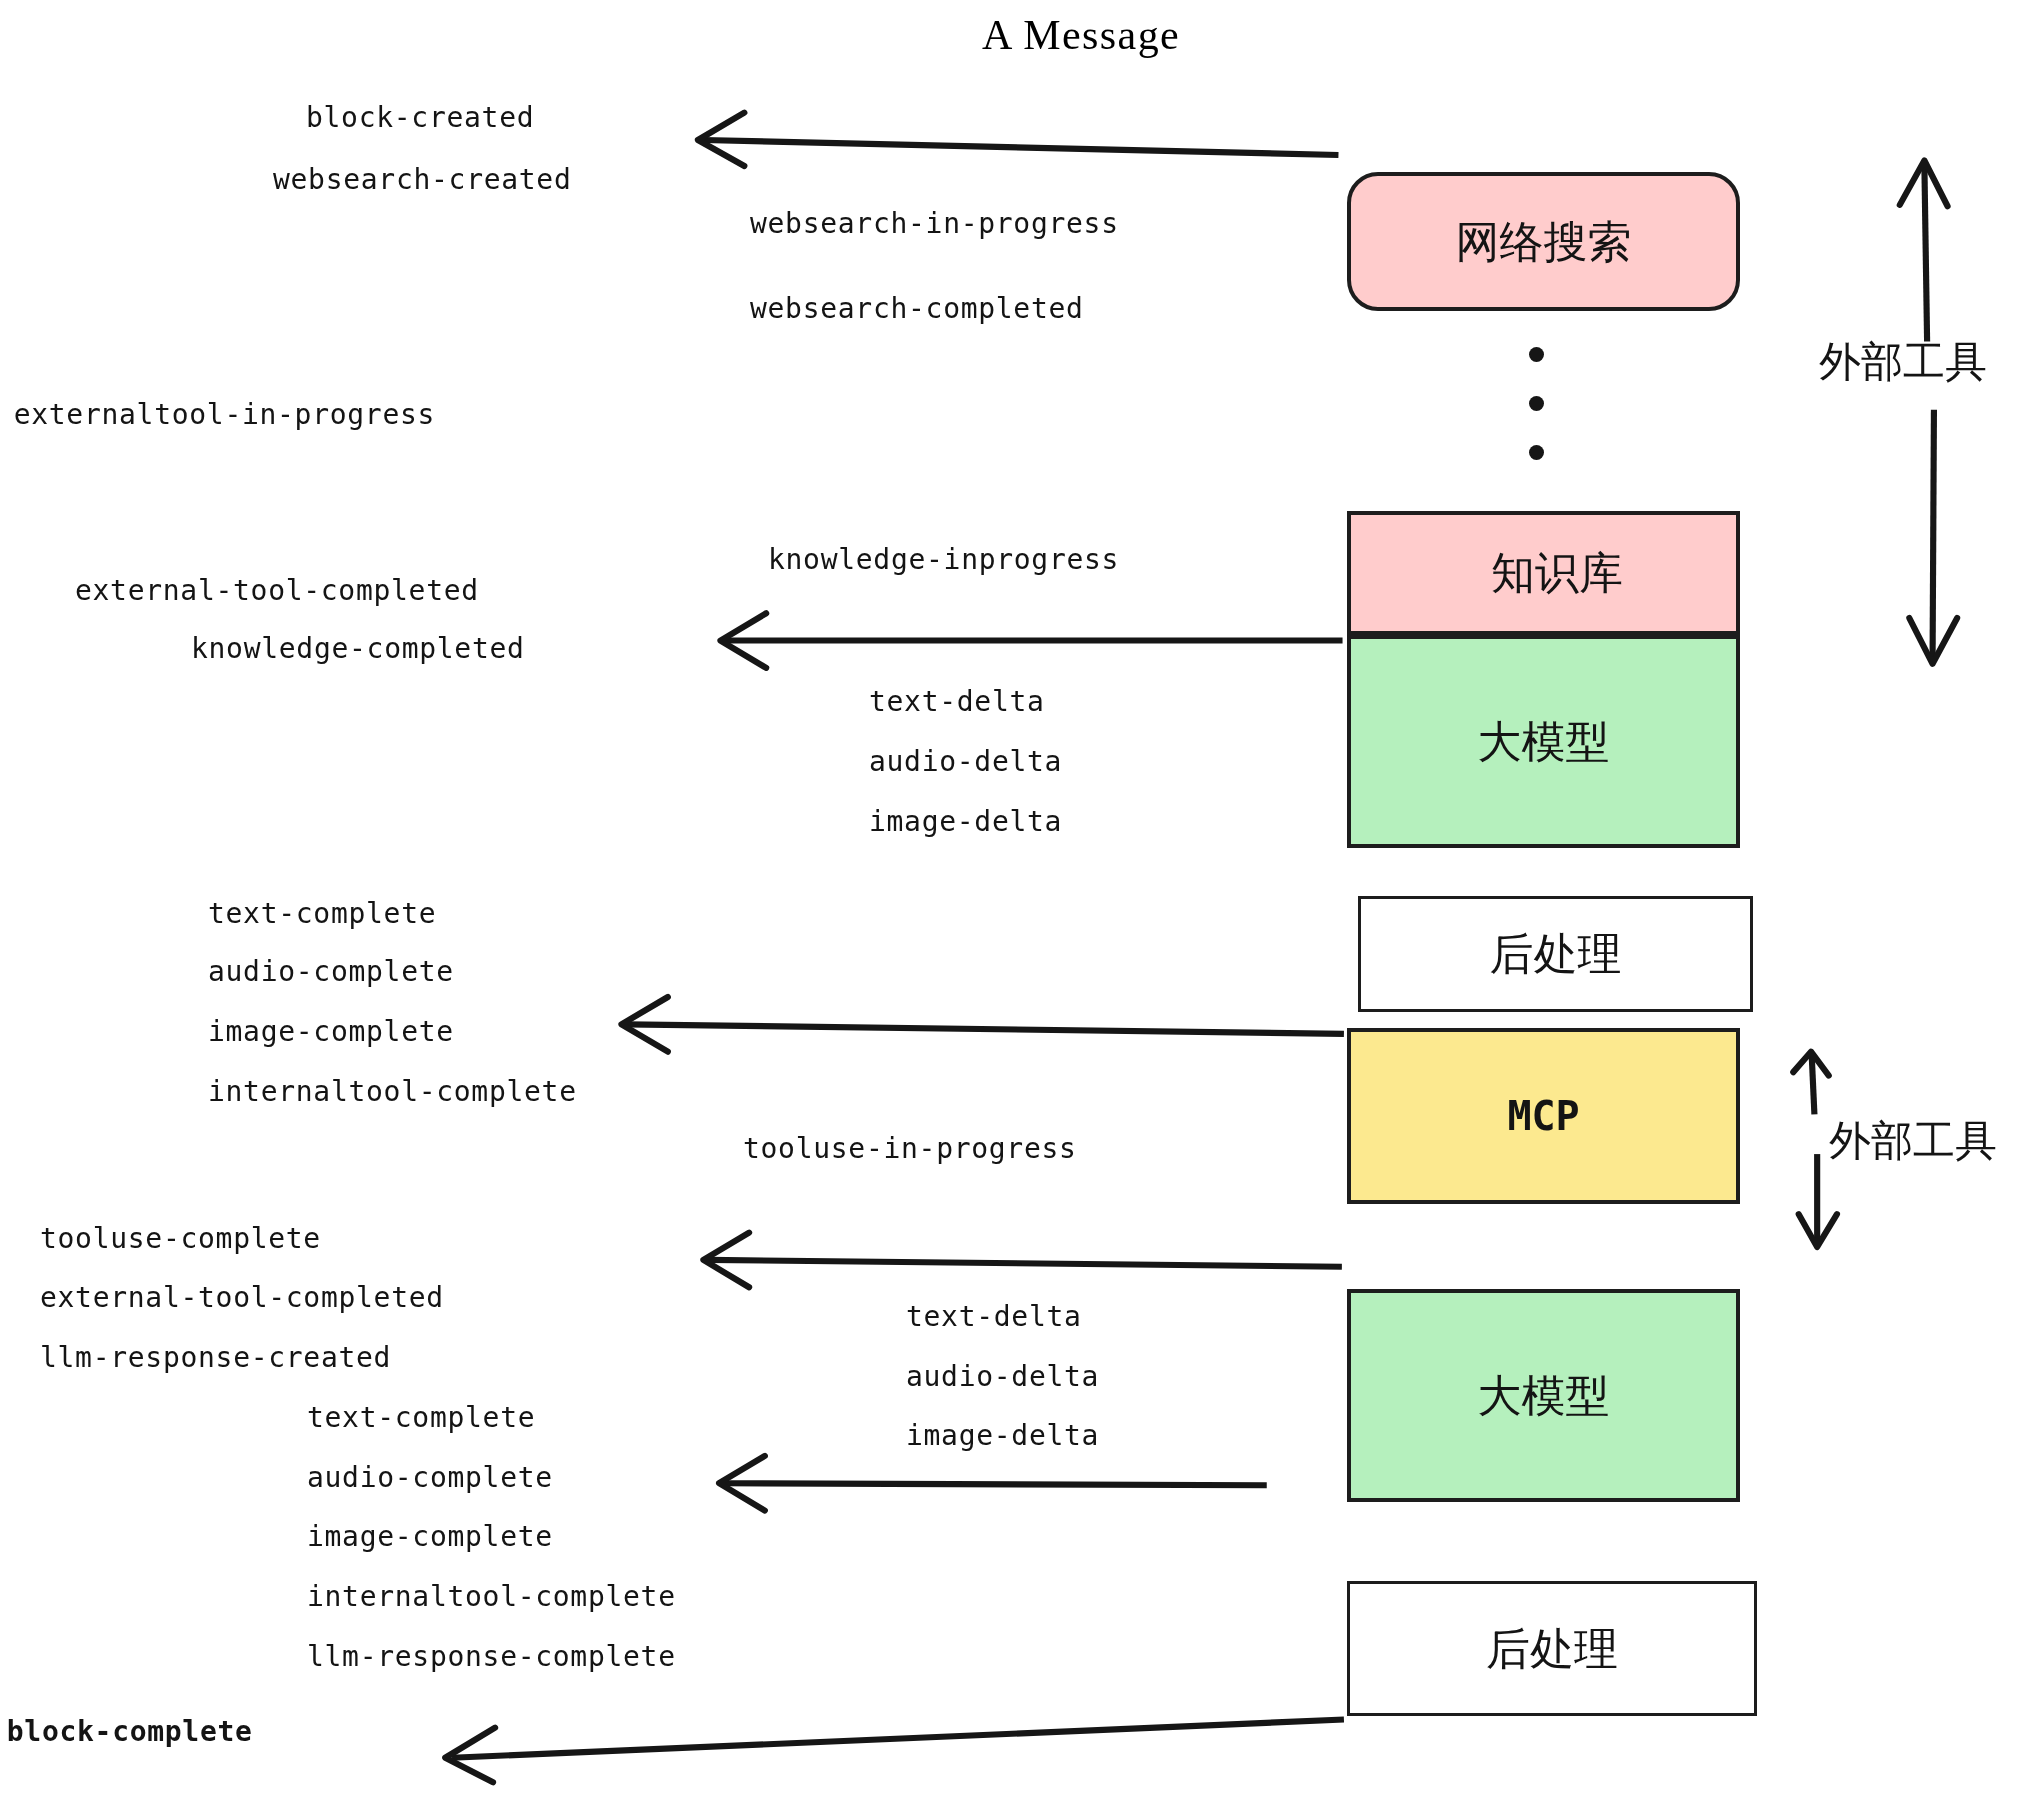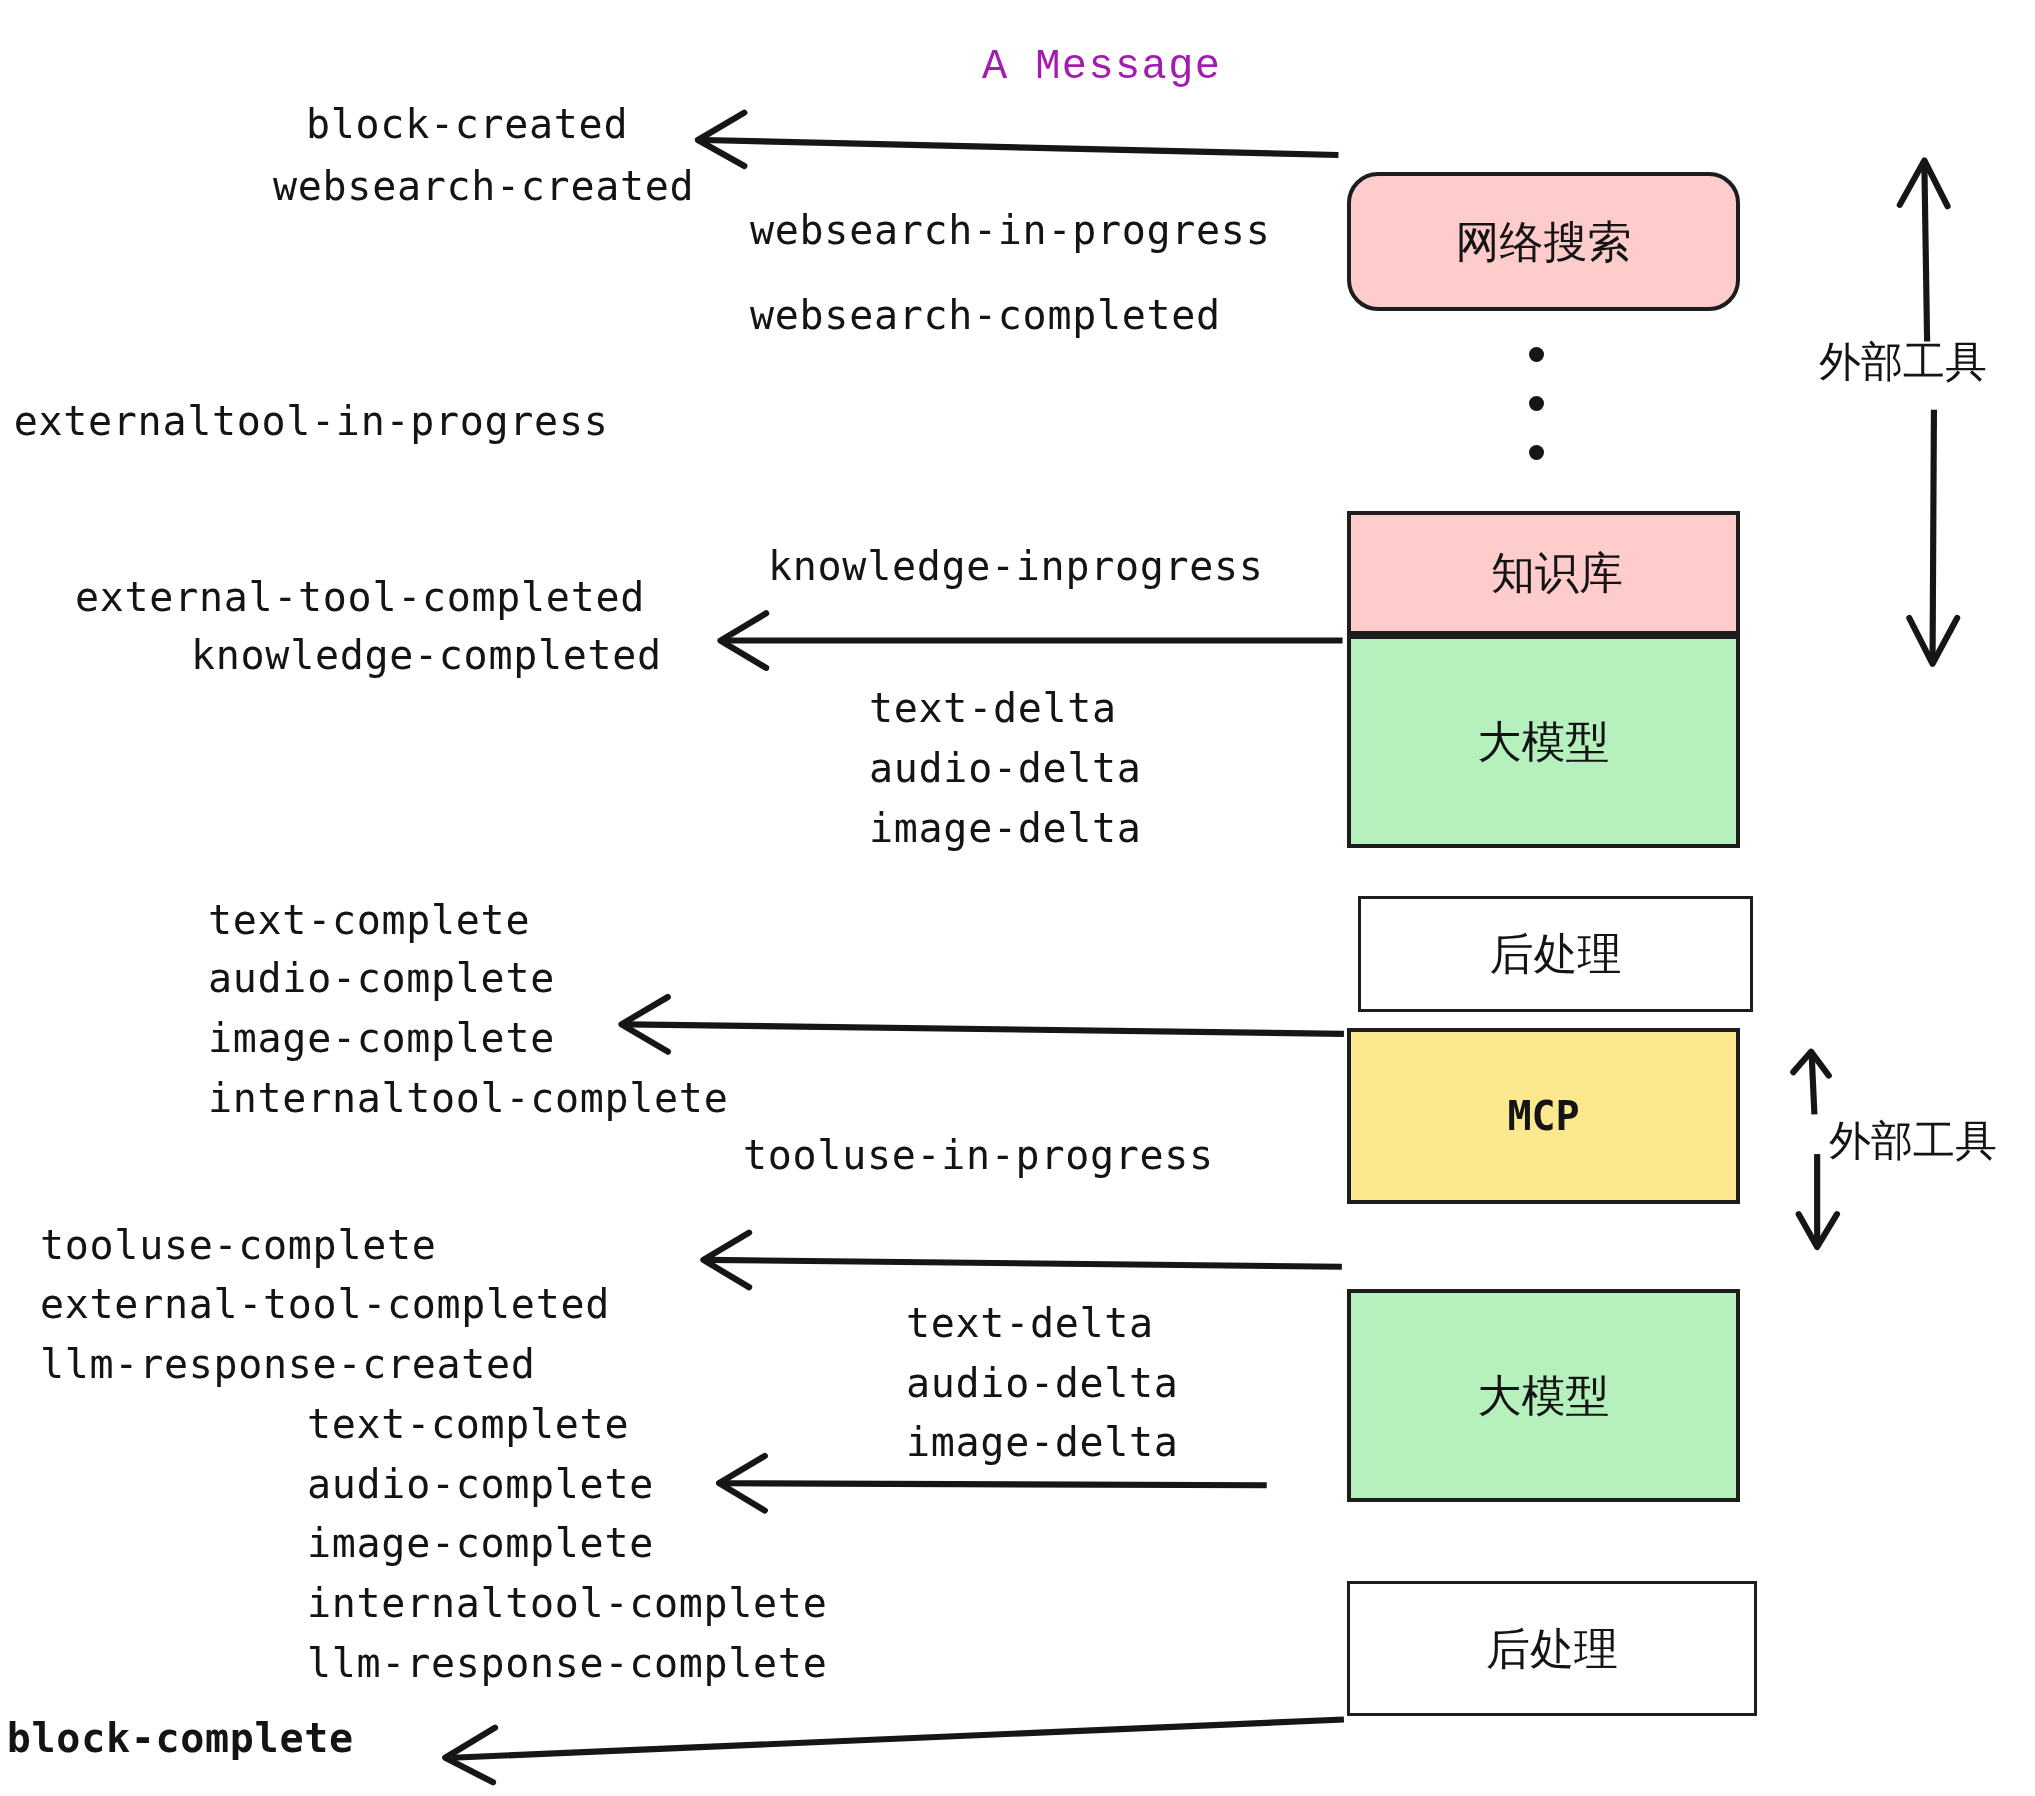--- a/index.html
+++ b/index.html
@@ -13,35 +13,34 @@
   #canvas {
     position: relative;
     width: 2035px;
     height: 1796px;
     background: #ffffff;
     overflow: hidden;
   }
   .evt {
     position: absolute;
     font-family: "DejaVu Sans Mono", monospace;
-    font-size: 40px;
+    font-size: 28px;
     letter-spacing: 0.7px;
     color: #141414;
     white-space: nowrap;
     line-height: 1;
   }
   .title {
     position: absolute;
-    font-family: Liberation Mono, monospace;
+    font-family: Liberation Serif, serif;
     font-size: 42px;
     letter-spacing: 1.4px;
-    color: #a21caf;
-    white-space: nowrap;
-    line-height: 1;
-    margin-top: 32px;
+    color: #000000;
+    white-space: nowrap;
+    line-height: 1;
   }
   .node {
     position: absolute;
     box-sizing: border-box;
     border: 4.8px solid #1d1d1d;
     display: flex;
     align-items: center;
     justify-content: center;
     color: #141414;
     white-space: nowrap;

